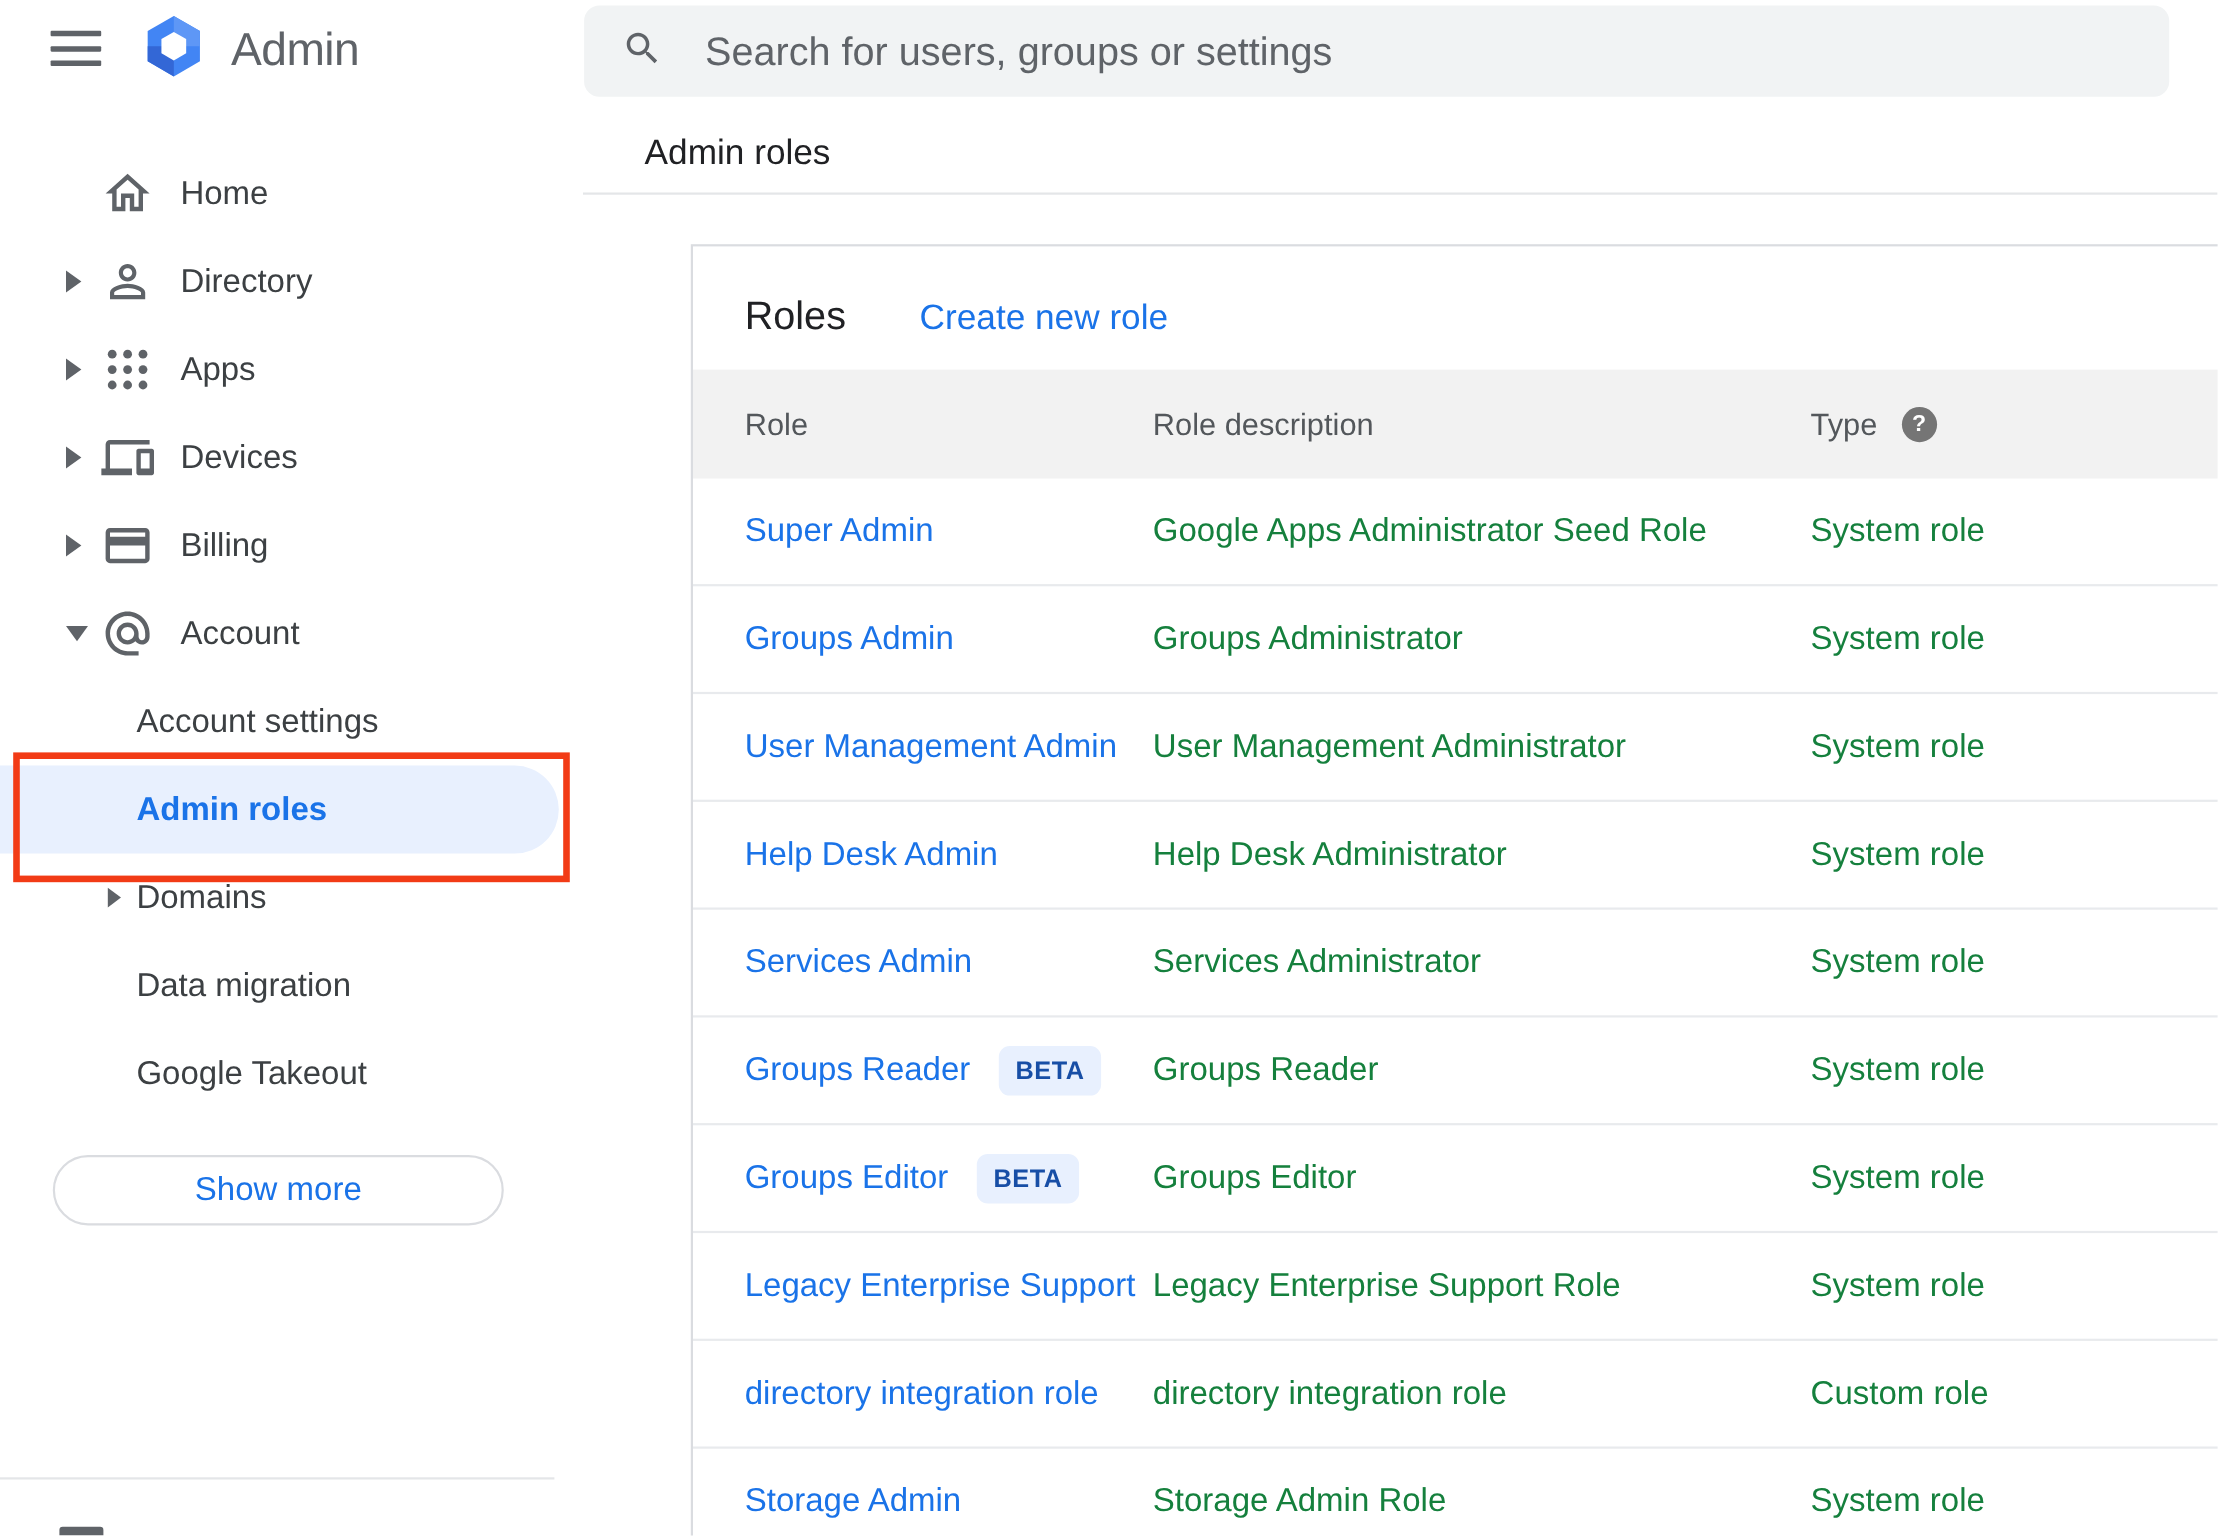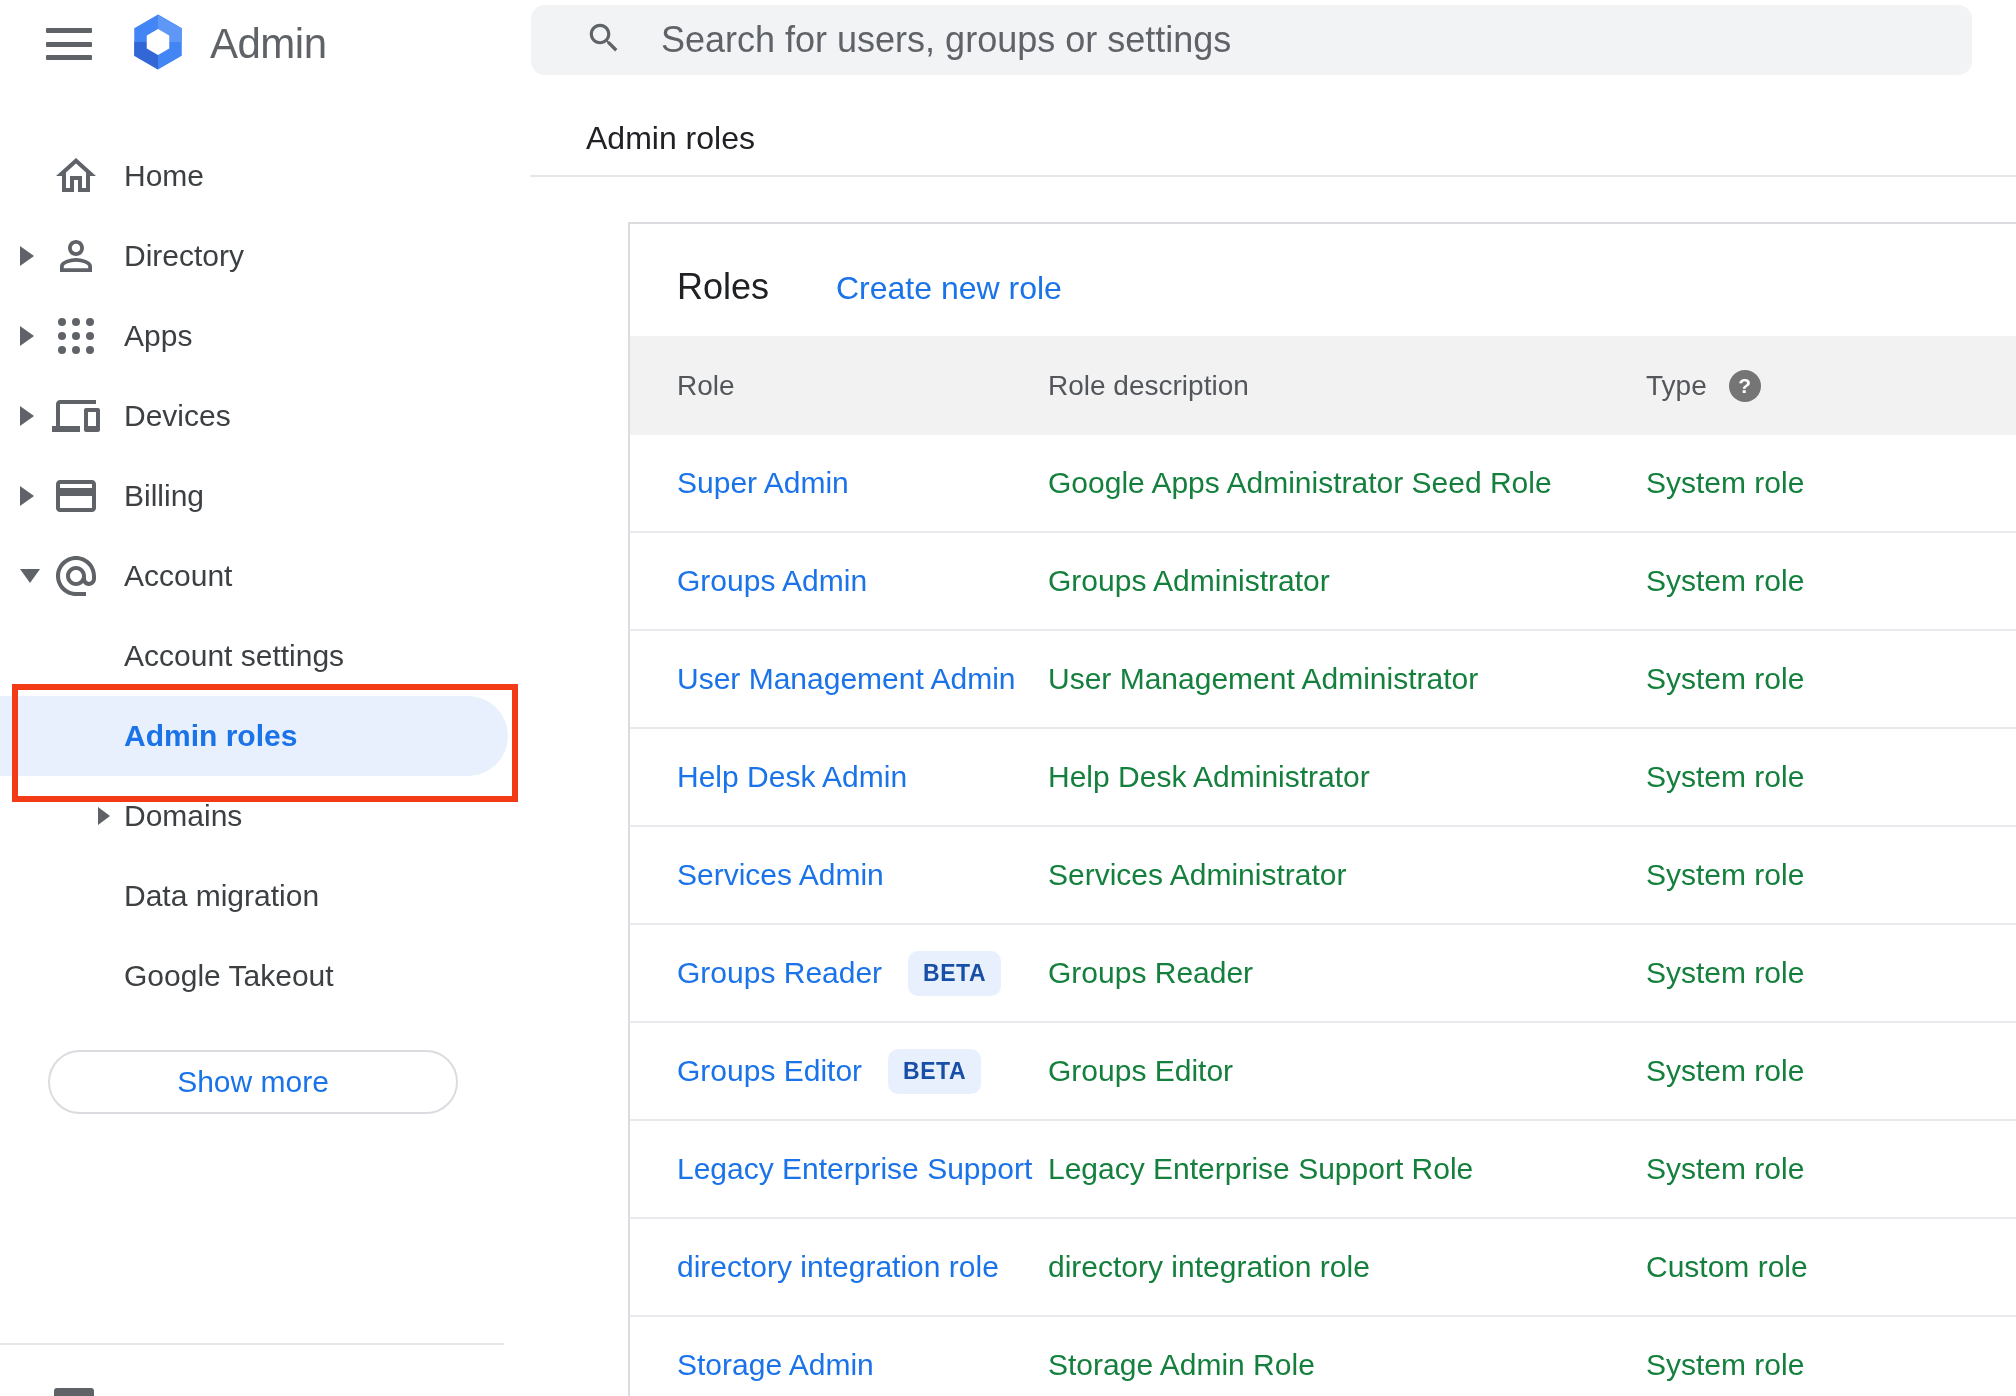--- a/index.html
+++ b/index.html
@@ -9,33 +9,33 @@
     font-family:"Liberation Sans","DejaVu Sans",sans-serif;
     color:#3c4043;
   }
   
   .hamburger { position:absolute; left:46px; top:28px; width:46px; height:32px;
     display:flex; flex-direction:column; justify-content:space-between; cursor:pointer; }
   .hamburger span { display:block; height:5px; background:#5f6368; border-radius:1px; }
   .logo { position:absolute; left:126px; top:12px; display:flex; align-items:center; }
   .logo svg { width:64px; height:60px; }
   .logo-text { font-size:42px; color:#5f6368; margin-left:20px; letter-spacing:-0.5px; }
-  .searchbar { position:absolute; left:531px; top:5px; width:1441px; height:70px;
-    background:#f1f3f4; border-radius:14px; display:flex; align-items:center; padding-left:54px; }
+  .searchbar { position:absolute; left:531px; top:5px; width:1441px; height:83px;
+    background:#f1f3f4; border-radius:14px; display:flex; align-items:center; padding-left:34px; }
   .searchbar svg { width:38px; height:38px; flex:0 0 auto; }
   .searchbar input { border:none; outline:none; background:transparent; margin-left:38px;
     font-size:36px; color:#3c4043; width:1200px; font-family:inherit; }
   .searchbar input::placeholder { color:#5f6368; opacity:1; }
   .breadcrumb { position:absolute; left:586px; top:120px; font-size:32px; color:#202124; }
   .topbar-divider { position:absolute; left:530px; top:175px; width:1486px; height:2px; background:#e4e6e8; }
 
   
   .sidebar { position:absolute; left:0; top:0; width:530px; height:1128px; background:#fff; }
   .nav { position:absolute; left:0; top:136px; width:530px; }
-  .nav-item { height:80px; display:flex; align-items:center; cursor:pointer; position:relative; }
+  .nav-item { height:80px; display:flex; align-items:center; cursor:pointer; position:relative;margin-left:40px; }
   .nav-arrow { position:absolute; left:20px; width:0; height:0;
     border-top:10px solid transparent; border-bottom:10px solid transparent; border-left:14px solid #5f6368; }
   .nav-arrow.down { border-left:10px solid transparent; border-right:10px solid transparent;
     border-top:14px solid #5f6368; border-bottom:none; }
   .nav-icon { position:absolute; left:52px; width:48px; height:48px; display:flex; align-items:center; justify-content:center; }
   .nav-icon svg { width:48px; height:48px; }
   .nav-label { position:absolute; left:124px; font-size:30px; color:#3c4043; white-space:nowrap; }
   .sub-item { height:80px; display:flex; align-items:center; cursor:pointer; position:relative; }
   .sub-label { position:absolute; left:124px; font-size:30px; color:#3c4043; white-space:nowrap; }
   .sub-item .nav-arrow { left:98px; border-top-width:9px; border-bottom-width:9px; border-left-width:12px; }

